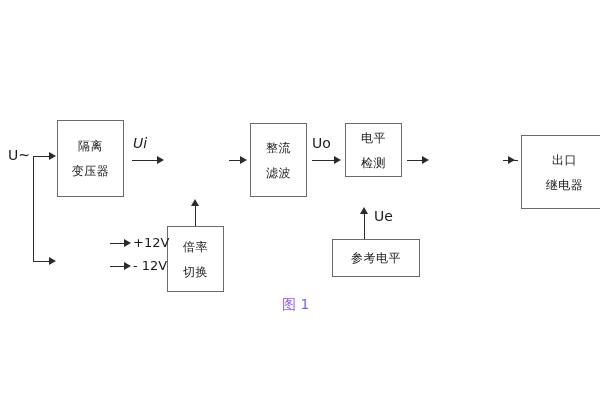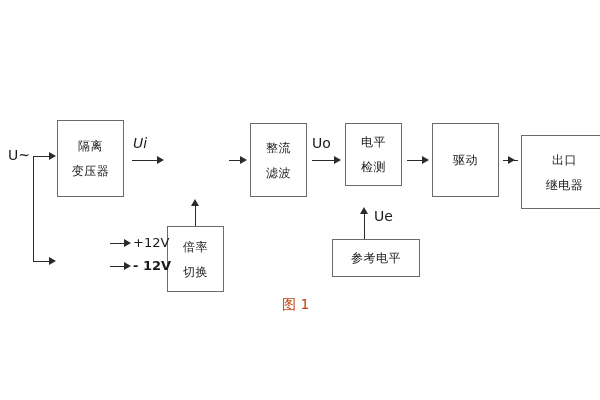--- a/index.html
+++ b/index.html
@@ -70,21 +70,21 @@
   }
   .arrow-u {
     position: absolute;
     width: 0; height: 0;
     border-left: 4px solid transparent;
     border-right: 4px solid transparent;
     border-bottom: 7px solid #2b2b2b;
   }
   .caption {
     position: absolute;
-    color: #c2410c;
+    color: #8b5cf6;
     font-size: 14px;
     white-space: nowrap;
   }
 </style>
 </head>
 <body>
 
 <div id="canvas">
 
   <div class="lbl" style="left:8px; top:148px;">U~</div>
@@ -103,28 +103,25 @@
     <span class="line">隔离</span>
     <span class="line">变压器</span>
   </div>
 
 
   <div class="box" style="left:250px; top:123px; width:57px; height:74px;">
     <span class="line">整流</span>
     <span class="line">滤波</span>
   </div>
 
-  <div class="box" style="left:345px; top:123px; width:57px; height:63px;">
+  <div class="box" style="left:345px; top:123px; width:57px; height:54px;">
     <span class="line">电平</span>
     <span class="line">检测</span>
   </div>
 
-  <div class="box single" style="left:432px; top:123px; width:67px; height:74px;">
-    <span class="line">驱动</span>
-  </div>
 
   <div class="box" style="left:521px; top:135px; width:87px; height:74px;">
     <span class="line">出口</span>
     <span class="line">继电器</span>
   </div>
 
   <div class="lbl" style="left:133px; top:136px;font-style:italic;">Ui</div>
   <div class="hline" style="left:132px; top:160px; width:27px;"></div>
   <div class="arrow-r" style="left:157px; top:156px;"></div>
 
@@ -150,21 +147,21 @@
   <div class="box single" style="left:332px; top:239px; width:88px; height:38px;">
     <span class="line">参考电平</span>
   </div>
 
   <div class="hline" style="left:110px; top:243px; width:17px;"></div>
   <div class="arrow-r" style="left:124px; top:239px;"></div>
   <div class="lbl small" style="left:133px; top:236px;">+12V</div>
 
   <div class="hline" style="left:110px; top:266px; width:17px;"></div>
   <div class="arrow-r" style="left:124px; top:262px;"></div>
-  <div class="lbl small" style="left:133px; top:259px;font-weight:bold;">- 12V</div>
+  <div class="lbl small" style="left:133px; top:259px;">- 12V</div>
 
   <div class="vline" style="left:195px; top:205px; height:21px;"></div>
   <div class="arrow-u" style="left:191px; top:199px;"></div>
 
   <div class="vline" style="left:364px; top:213px; height:26px;"></div>
   <div class="arrow-u" style="left:360px; top:207px;"></div>
   <div class="lbl" style="left:374px; top:209px;">Ue</div>
 
   <div class="caption" style="left:282px; top:296px;">图 1</div>
 

